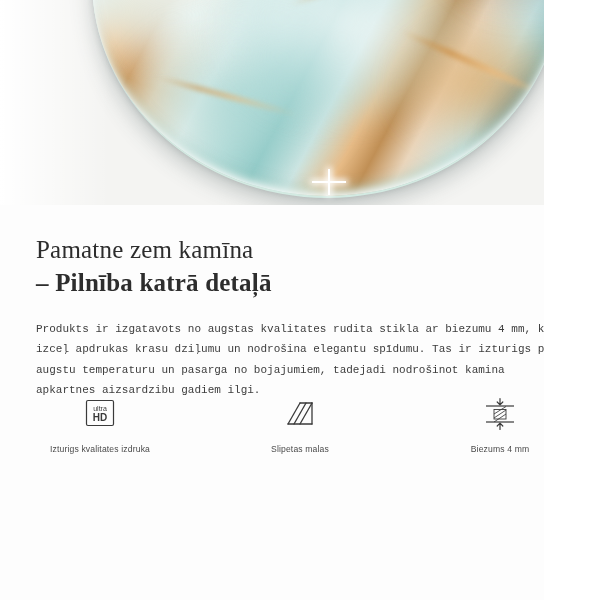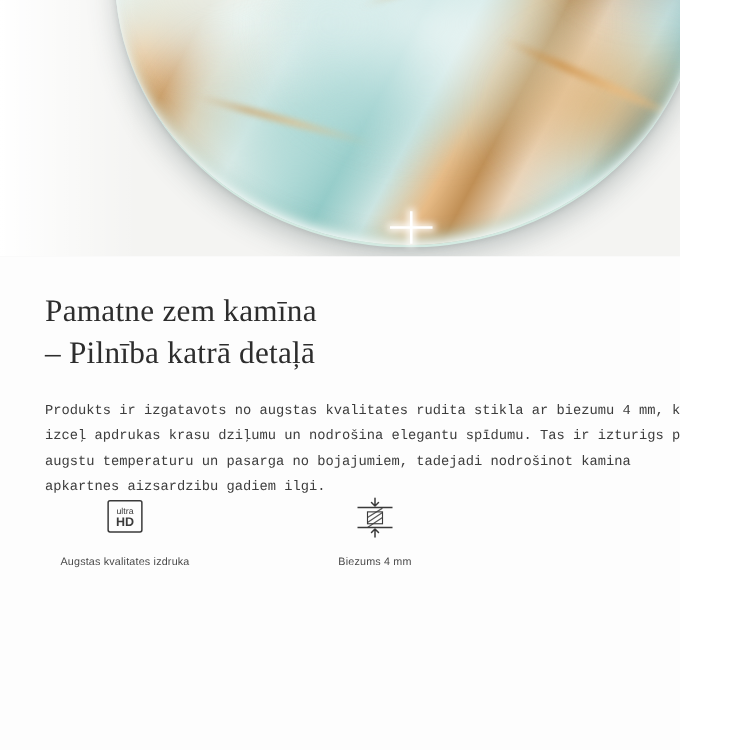--- a/index.html
+++ b/index.html
@@ -180,21 +180,21 @@
   #headline {
     margin: 28px 0 0 36px;
     width: 520px;
     font-family: "Liberation Serif", serif;
     font-size: 25px;
     line-height: 1.32;
     color: #2d2d2d;
     font-weight: 400;
     letter-spacing: 0.2px;
   }
-  #headline .line2 { display: block; }
+  #headline .line2 { display: block; font-weight: bold; }
 
   #paragraph {
     margin: 20px 0 0 36px;
     width: 530px;
     font-size: 11px;
     line-height: 1.85;
     color: #3d3d3d;
     font-family: Liberation Mono, monospace;
   }
 
@@ -270,25 +270,38 @@
 
 
     <div class="feature">
       <div class="feature-icon">
         <svg width="40" height="34" viewBox="0 0 40 34">
           <rect x="6.5" y="3.5" width="27" height="25" rx="1.5" fill="none" stroke="#3a3a3a" stroke-width="1.2"></rect>
           <text x="20" y="14" text-anchor="middle" font-family="Liberation Sans, sans-serif" font-size="7" fill="#3a3a3a">ultra</text>
           <text x="20" y="24" text-anchor="middle" font-family="Liberation Sans, sans-serif" font-size="10" font-weight="bold" fill="#3a3a3a">HD</text>
         </svg>
       </div>
-      <div class="feature-label">Augstas kvalitates izdruka</div>
+      <div class="feature-label">Izturigs kvalitates izdruka</div>
     </div>
 
 
 
+    <div class="feature">
+      <div class="feature-icon">
+        <svg width="34" height="32" viewBox="0 0 34 32">
+          <path d="M5 26 L17 5" stroke="#3a3a3a" stroke-width="1.3" stroke-linecap="round"></path>
+          <path d="M11 26 L23 5" stroke="#3a3a3a" stroke-width="1.3" stroke-linecap="round"></path>
+          <path d="M17 26 L29 5" stroke="#3a3a3a" stroke-width="1.3" stroke-linecap="round"></path>
+          <path d="M5 26 H29" stroke="#3a3a3a" stroke-width="1.3" stroke-linecap="round"></path>
+          <path d="M17 5 H29" stroke="#3a3a3a" stroke-width="1.3" stroke-linecap="round"></path>
+          <path d="M29 5 V26" stroke="#3a3a3a" stroke-width="1.3" stroke-linecap="round"></path>
+        </svg>
+      </div>
+      <div class="feature-label">Slipetas malas</div>
+    </div>
 
     <div class="feature">
       <div class="feature-icon">
         <svg width="40" height="34" viewBox="0 0 40 34">
           <line x1="6" y1="9" x2="34" y2="9" stroke="#3a3a3a" stroke-width="1.2"></line>
           <line x1="6" y1="25" x2="34" y2="25" stroke="#3a3a3a" stroke-width="1.2"></line>
           <path d="M15 12 L25 12 M15 16 L25 16 M15 20 L25 20" stroke="#3a3a3a" stroke-width="1" opacity="0"></path>
           <path d="M14 21 L26 13 M14 17 L26 9.5 M14 25 L26 17" stroke="#3a3a3a" stroke-width="1" opacity="0.85" clip-path="inset(0)"></path>
           <rect x="14" y="12.5" width="12" height="9.5" fill="none" stroke="#3a3a3a" stroke-width="0.9"></rect>
           <path d="M20 1.5 V7.5 M17.2 5 L20 7.8 L22.8 5" fill="none" stroke="#3a3a3a" stroke-width="1.2" stroke-linecap="round" stroke-linejoin="round"></path>

